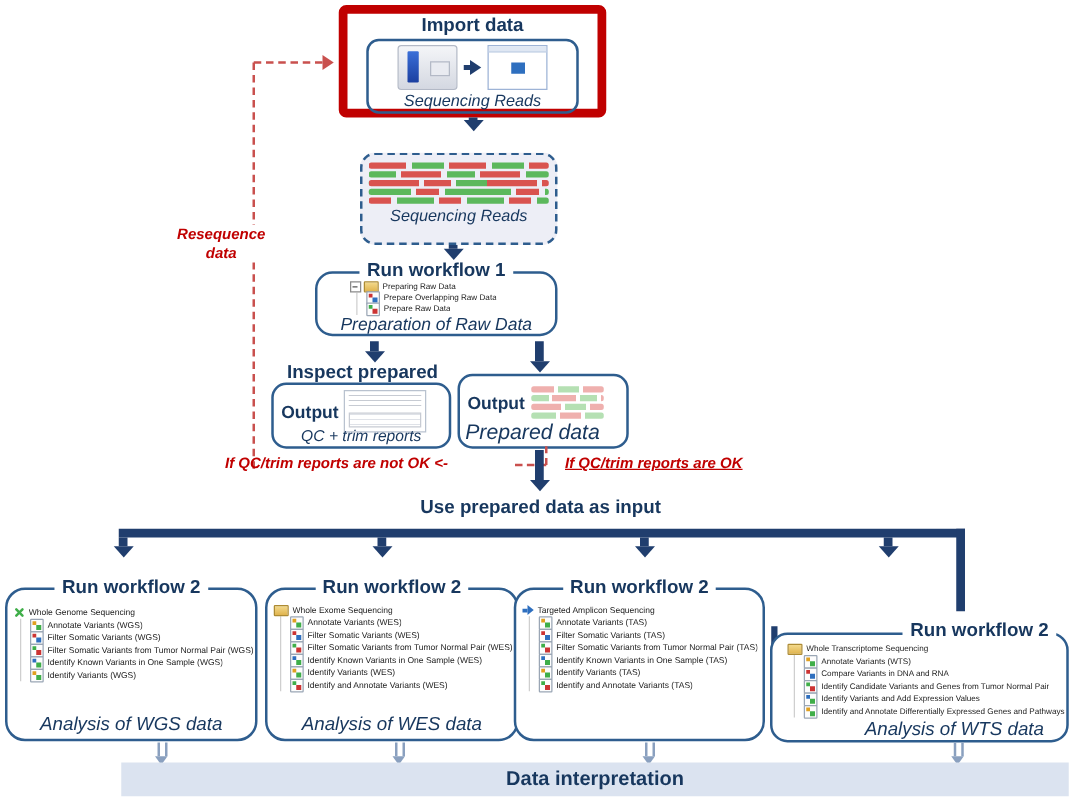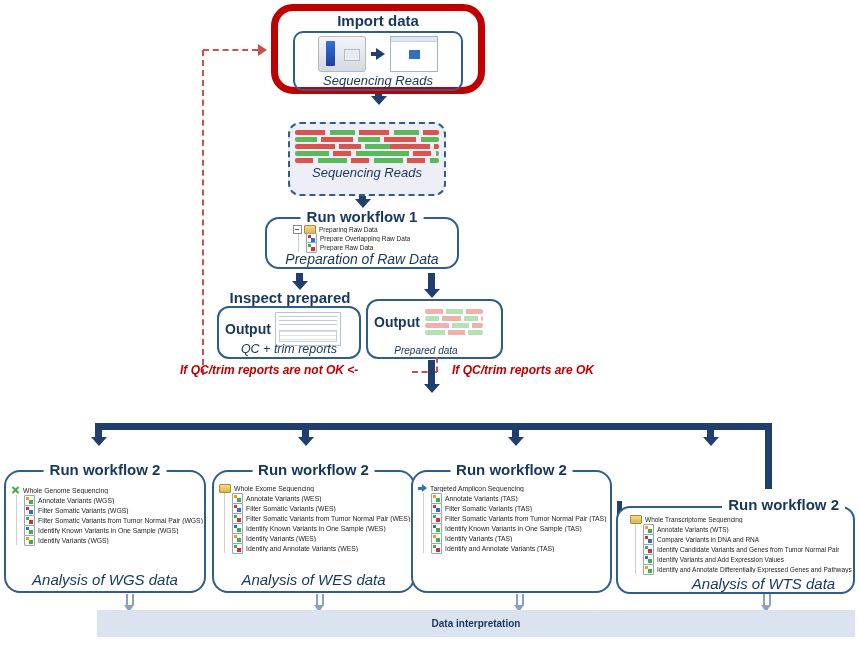--- a/index.html
+++ b/index.html
@@ -73,22 +73,23 @@
   .wavy{text-decoration:underline wavy #C00000;text-decoration-thickness:1px;text-underline-offset:3px;}
 </style>
 </head>
 <body>
 
 <div id="canvas">
 
   <div class="red-dash-v" style="left:202px;top:50px;height:325px;"></div>
   <div class="red-dash-h" style="left:203px;top:49px;width:55px;"></div>
   <div class="redhead" style="left:258px;top:44px;"></div>
-
-  <div class="abs" style="left:271px;top:4px;width:214px;height:90px;border:7px solid #C00000;border-radius:22px;background:#fff;box-sizing:border-box;">
+  <div class="redtext" style="left:136px;top:180px;width:82px;text-align:center;white-space:normal;background:#fff;line-height:1.25;">Resequence data</div>
+
+  <div class="abs" style="left:271px;top:4px;width:214px;height:90px;border:7px solid #C00000;border-radius:6px;background:#fff;box-sizing:border-box;">
     <div class="heading" style="position:relative;top:1px;font-size:15px;">Import data</div>
     <div class="abs" style="left:15px;top:20px;width:170px;height:60px;border:2px solid #2E5D8E;border-radius:10px;box-sizing:border-box;">
       <div style="display:flex;align-items:center;justify-content:center;gap:5px;padding-top:3px;">
         <div class="machine"></div>
         <div style="position:relative;width:14px;height:12px;flex:none;">
           <div class="navybar" style="left:0;top:4px;width:6px;height:4px;"></div>
           <div class="rhead" style="left:5px;top:0;"></div>
         </div>
         <div class="winthumb"></div>
       </div>
@@ -104,21 +105,21 @@
         <div class="reads-row rr2"></div>
         <div class="reads-row rr3"></div>
       <div class="reads-row rr4"></div>
         <div class="reads-row rr5"></div>
     </div>
     <div class="caption" style="font-size:13px;">Sequencing Reads</div>
   </div>
 
   <div class="tarrow" style="left:359px;top:196px;height:3px;"></div>
 
-  <div class="rbox" style="left:265px;top:217px;width:194px;height:52px;">
+  <div class="rbox" style="left:252px;top:217px;width:194px;height:52px;">
     <div class="box-title" style="top:-11px;font-size:15px;">Run workflow 1</div>
     <div class="tree" style="padding:6px 0 0 26px;font-size:6.5px;">
       <div class="trow" style="height:9px;">
         <span class="expander"></span>
         <span class="ic ic-folder"></span>
         <span class="tl">Preparing Raw Data</span>
       </div>
       <div class="tchildren">
         <div class="trow" style="height:9px;">
             <span class="ic ic-wf ic-v2"></span>
@@ -149,29 +150,30 @@
   <div class="rbox" style="left:366px;top:299px;width:137px;height:60px;border-radius:12px;">
     <div style="display:flex;align-items:center;gap:3px;padding:6px 0 0 6px;">
       <span class="heading" style="font-size:14px;">Output</span>
       <div class="faded" style="width:62px;">
         <div class="reads-row rr1"></div>
           <div class="reads-row rr2"></div>
           <div class="reads-row rr3"></div>
           <div class="reads-row rr4"></div>
       </div>
     </div>
-    <div class="caption" style="position:absolute;bottom:1px;left:0;right:17px;font-size:10px;">Prepared data</div>
+    <div class="caption" style="position:absolute;bottom:1px;left:0;right:17px;font-size:17px;">Prepared data</div>
   </div>
 
   <div class="red-dash-v" style="left:436px;top:357px;height:15px;"></div>
   <div class="red-dash-h" style="left:412px;top:371px;width:25px;"></div>
   <div class="redtext" style="left:180px;top:363px;width:230px;text-align:left;">If QC/trim reports are not OK &lt;-</div>
-  <div class="redtext" style="left:452px;top:363px;width:150px;text-align:left;">If QC/trim reports are OK</div>
+  <div class="redtext" style="left:452px;top:363px;width:150px;text-align:left;text-decoration:underline;">If QC/trim reports are OK</div>
 
   <div class="tarrow" style="left:428px;top:360px;height:24px;"></div>
+  <div class="heading abs" style="left:320px;top:397px;width:225px;font-size:15px;">Use prepared data as input</div>
 
   <div class="navybar" style="left:95px;top:423px;width:677px;height:7px;"></div>
   <div class="navybar" style="left:765px;top:423px;width:7px;height:66px;"></div>
   <div class="tarrow" style="left:95px;top:430px;height:7px;"></div>
   <div class="tarrow" style="left:302px;top:430px;height:7px;"></div>
   <div class="tarrow" style="left:512px;top:430px;height:7px;"></div>
   <div class="tarrow" style="left:707px;top:430px;height:7px;"></div>
 
   <div class="rbox" style="left:4px;top:470px;width:202px;height:123px;border-radius:16px;">
     <div class="box-title" style="top:-11px;font-size:15px;">Run workflow 2</div>
@@ -316,16 +318,16 @@
     </div>
     <div class="caption" style="position:absolute;bottom:0px;left:60px;right:4px;font-size:15px;">Analysis of WTS data</div>
   </div>
 
   <div class="dash-arrow" style="left:126px;top:594px;height:11px;"></div>
   <div class="dash-arrow" style="left:316px;top:594px;height:11px;"></div>
   <div class="dash-arrow" style="left:516px;top:594px;height:11px;"></div>
   <div class="dash-arrow" style="left:763px;top:594px;height:11px;"></div>
 
   <div class="abs" style="left:97px;top:610px;width:758px;height:27px;background:#DBE3F0;">
-    <div class="heading" style="font-size:10px;line-height:27px;">Data interpretation</div>
+    <div class="heading" style="font-size:16px;line-height:27px;">Data interpretation</div>
   </div>
 
 </div>
 
 </body></html>

